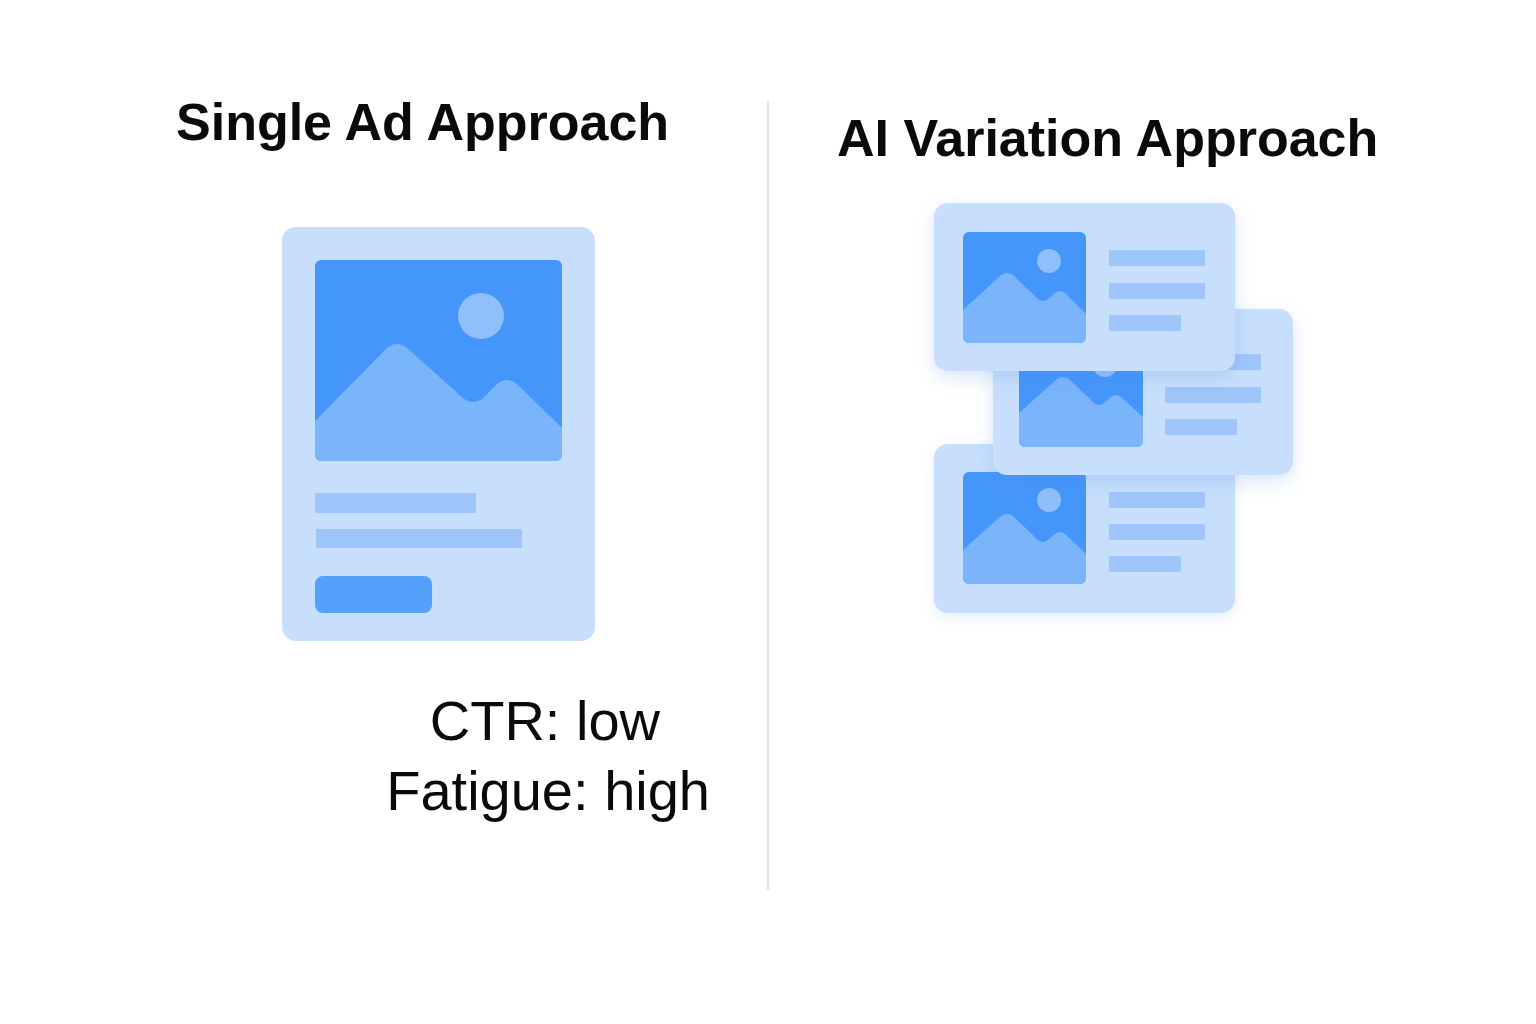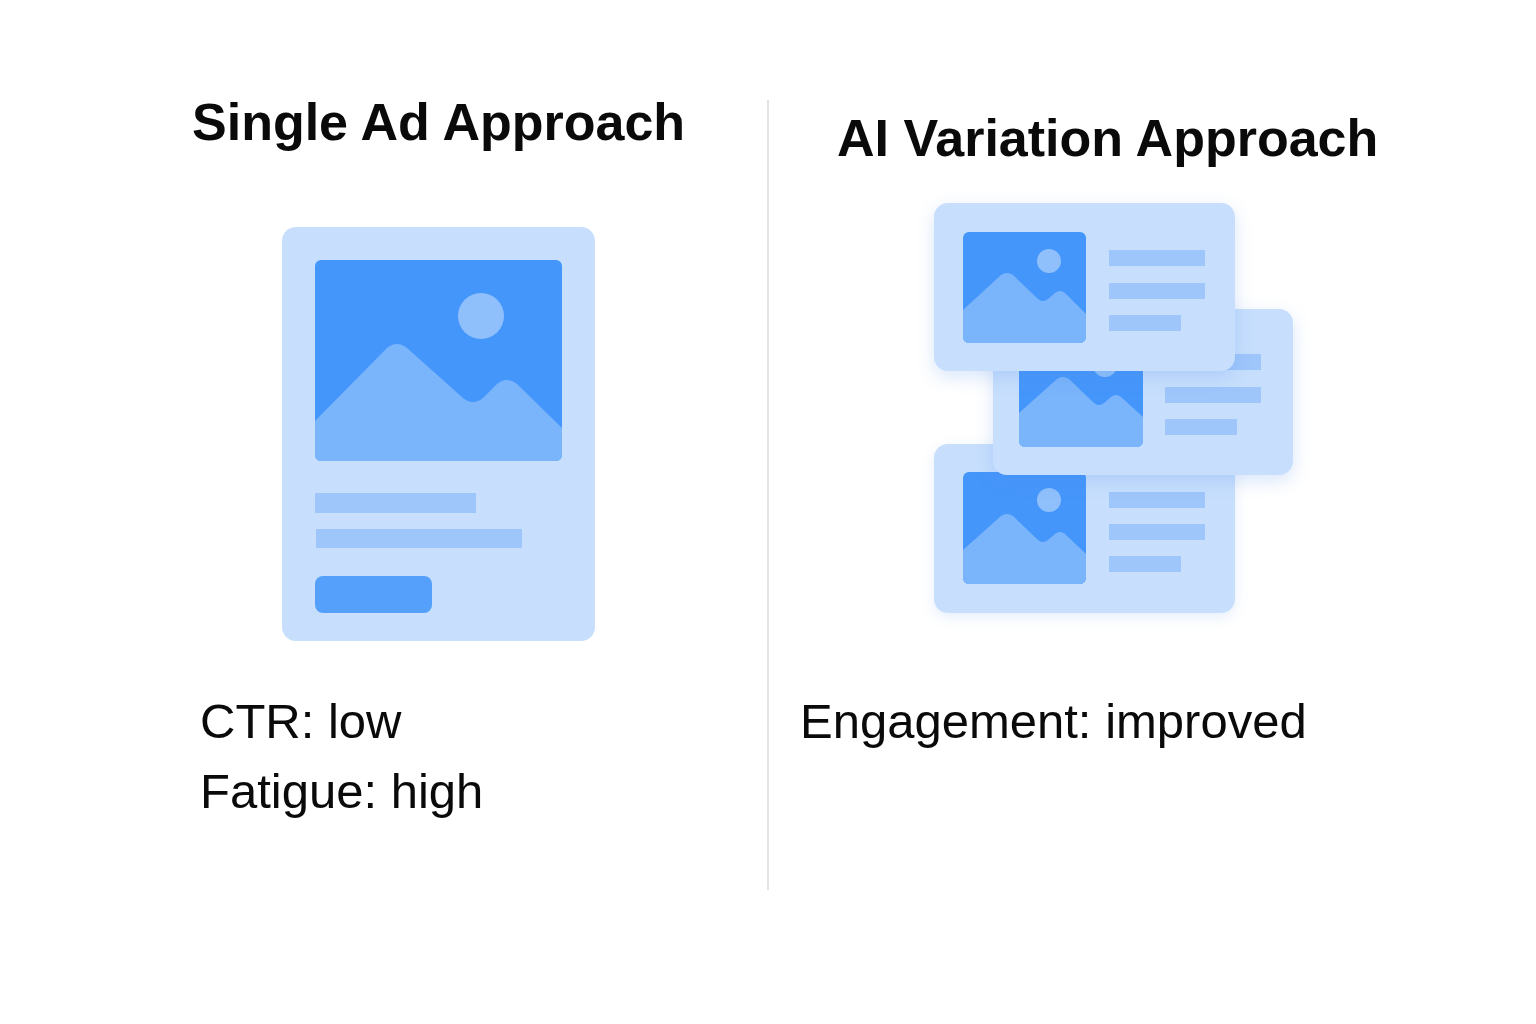--- a/index.html
+++ b/index.html
@@ -1,28 +1,28 @@
 <!DOCTYPE html>
 <html><head>
 <meta charset="utf-8">
 <style>
   html, body { margin:0; padding:0; background:#ffffff; }
   body { width:1536px; height:1024px; position:relative; overflow:hidden; font-family:"Liberation Sans", sans-serif; color:#0a0a0a; }
   .title { position:absolute; top:92px; font-size:52px; font-weight:bold; white-space:nowrap; letter-spacing:0px; }
-  #title-left { left:192px; }
+  #title-left { left:176px; }
   #title-right { left:837px;margin-top:16px; }
   .divider { position:absolute; left:767px; top:100px; width:2px; height:790px; background:#e4e4e4; }
 
   .card { position:absolute; background:#c7dffd; border-radius:14px; }
   .img { position:absolute; border-radius:6px; overflow:hidden; }
   .img svg { display:block; width:100%; height:100%; }
   .line { position:absolute; background:#9fc6fb; }
   .cta { position:absolute; background:#55a0fb; border-radius:8px; }
 
-  .stats { position:absolute; font-size:49px; line-height:70px; text-align:left; white-space:nowrap; }
+  .stats { position:absolute; font-size:56px; line-height:70px; text-align:right; white-space:nowrap; }
   #stats-left { left:200px; width:520px; top:686px; }
   #stats-right { left:800px; width:560px; top:686px; }
 </style>
 </head>
 <body>
 
 <div id="title-left" class="title">Single Ad Approach</div>
 <div id="title-right" class="title">AI Variation Approach</div>
 
 <div class="divider"></div>
@@ -84,17 +84,13 @@
     <span>CTR:</span>
     <span>low</span>
   </div>
   <div class="stat-row" style="padding-right:10px;">
     <span>Fatigue:</span>
     <span>high</span>
   </div>
 </div>
 
 <div id="stats-right" class="stats">
-  <div class="stat-row">
-    <span>Engagement:</span>
-    <span>improved</span>
-  </div>
 </div>
 
 </body></html>

